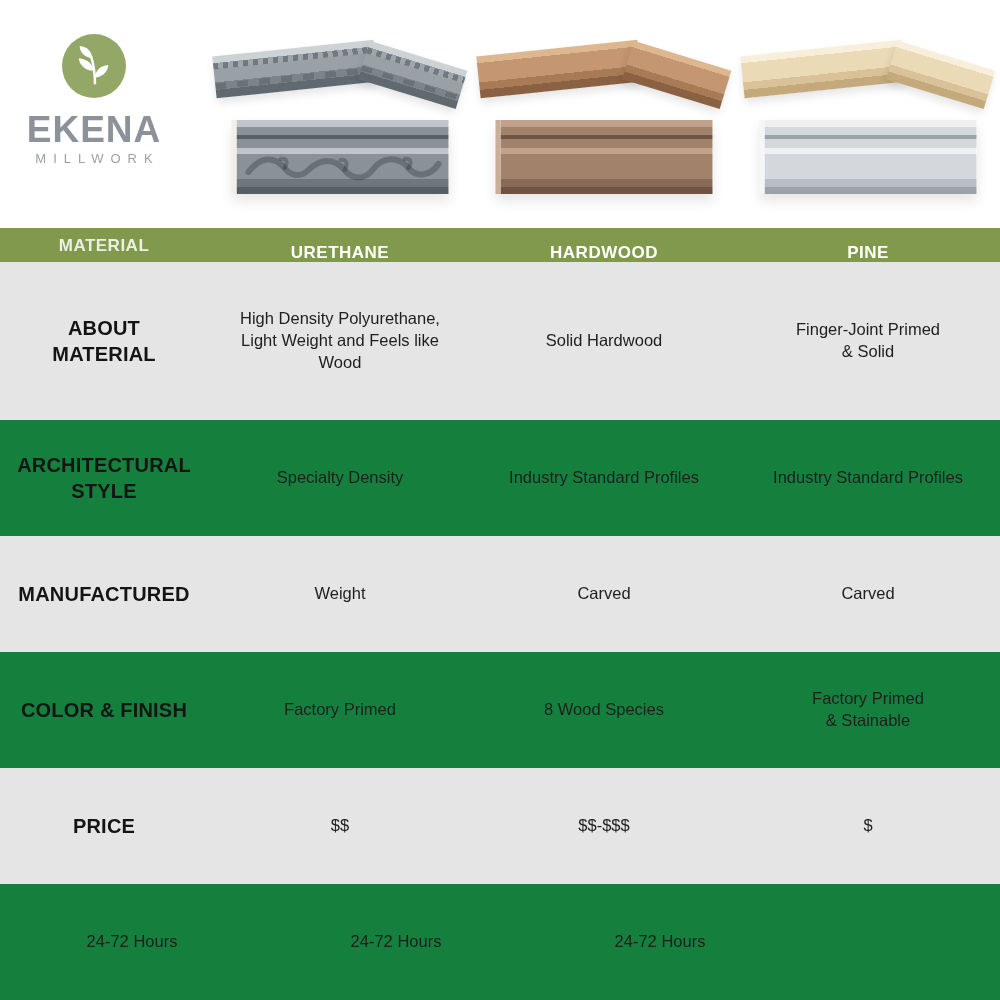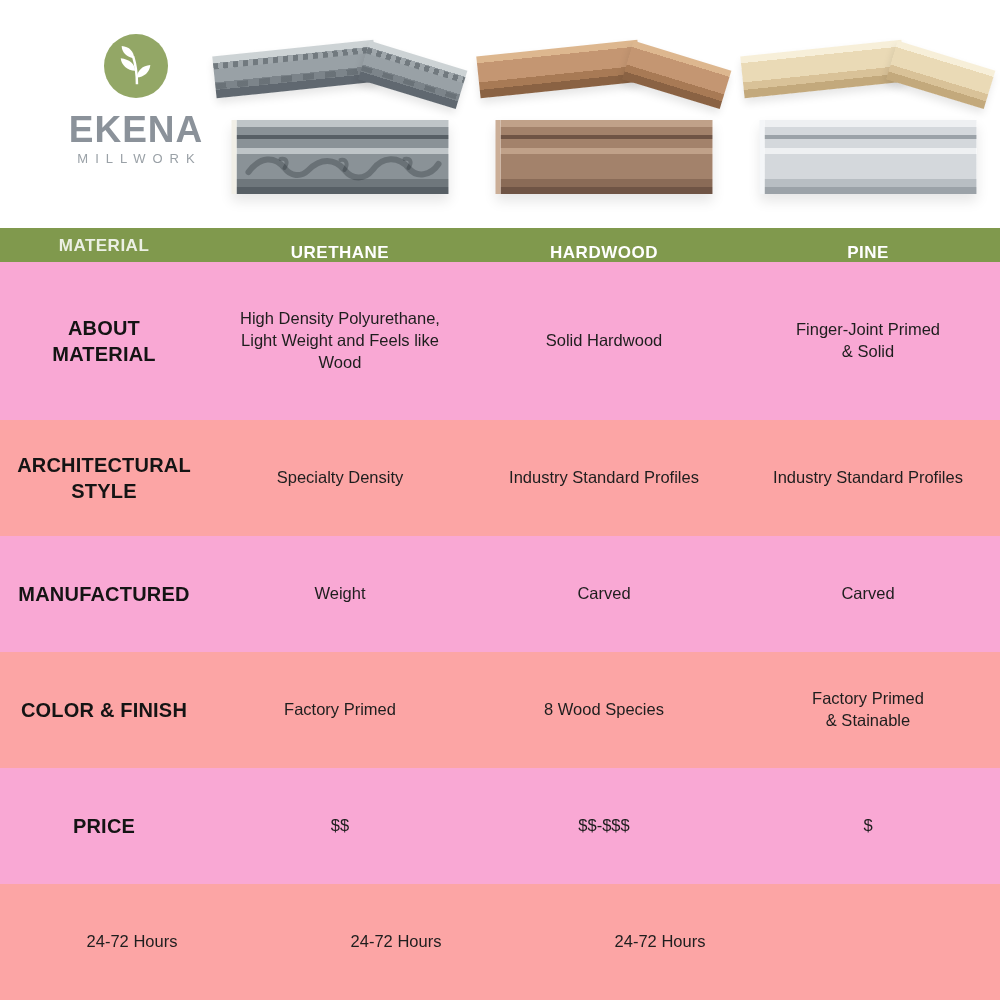--- a/index.html
+++ b/index.html
@@ -2,21 +2,21 @@
 <html><head>
 <meta charset="utf-8">
 <style>
   html,body{margin:0;padding:0;background:#fff;}
   .stage{position:relative;width:1000px;height:1000px;background:#fff;overflow:hidden;
          font-family:"Liberation Sans",sans-serif;color:#1e1e1e;}
 
   
   .top-area{position:absolute;top:0;left:0;width:1000px;height:228px;background:#fff;}
 
-  .logo{position:absolute;left:0;top:34px;width:188px;text-align:center;padding-left:42px;}
+  .logo{position:absolute;left:0;top:34px;width:188px;text-align:center;}
   .logo-circle{width:64px;height:64px;border-radius:50%;background:#93A766;margin:0 auto;
                display:flex;align-items:center;justify-content:center;}
   .logo-circle svg{width:40px;height:42px;}
   .logo-name{margin-top:13px;font-size:37px;font-weight:bold;letter-spacing:1px;color:#8B929A;line-height:1;}
   .logo-sub{margin-top:4px;font-size:13px;letter-spacing:7px;padding-left:7px;color:#9AA1A7;line-height:1;}
 
   .product-col{position:absolute;top:0;width:264px;height:228px;}
   .pc-0{left:208px;} .pc-1{left:472px;} .pc-2{left:736px;}
 
   .crown{position:absolute;top:28px;left:50%;transform:translateX(-50%);width:256px;height:86px;}
@@ -49,21 +49,21 @@
   
   .band{position:absolute;top:228px;left:0;width:1000px;height:34px;background:#80994D;display:flex;}
   .hcell{display:flex;align-items:center;justify-content:center;font-size:17px;line-height:1;}
   .hcell.w-label{width:208px;color:rgba(255,255,255,0.85);font-weight:700;letter-spacing:0.5px;}
   .hcell.w-col{width:264px;color:#ffffff;font-weight:800;letter-spacing:0.5px;margin-top:15px;}
 
   
   .table{position:absolute;top:262px;left:0;width:1000px;}
   .trow{display:flex;width:1000px;}
   .trow.tall{height:158px;} .trow.std{height:116px;}
-  .trow.alt{background:#fca5a5;} .trow.plain{background:#f9a8d4;}
+  .trow.alt{background:#15803d;} .trow.plain{background:#e5e5e5;}
   .tcell{display:flex;align-items:center;justify-content:center;text-align:center;
          white-space:pre-line;padding:0 12px;box-sizing:border-box;}
   .tcell.lbl{width:208px;font-weight:800;font-size:20px;line-height:1.3;color:#141414;letter-spacing:0.2px;}
   .tcell.val{width:264px;font-size:16.5px;line-height:1.32;color:#1e1e1e;}
 </style>
 </head>
 <body>
 
 <div class="stage">
 

